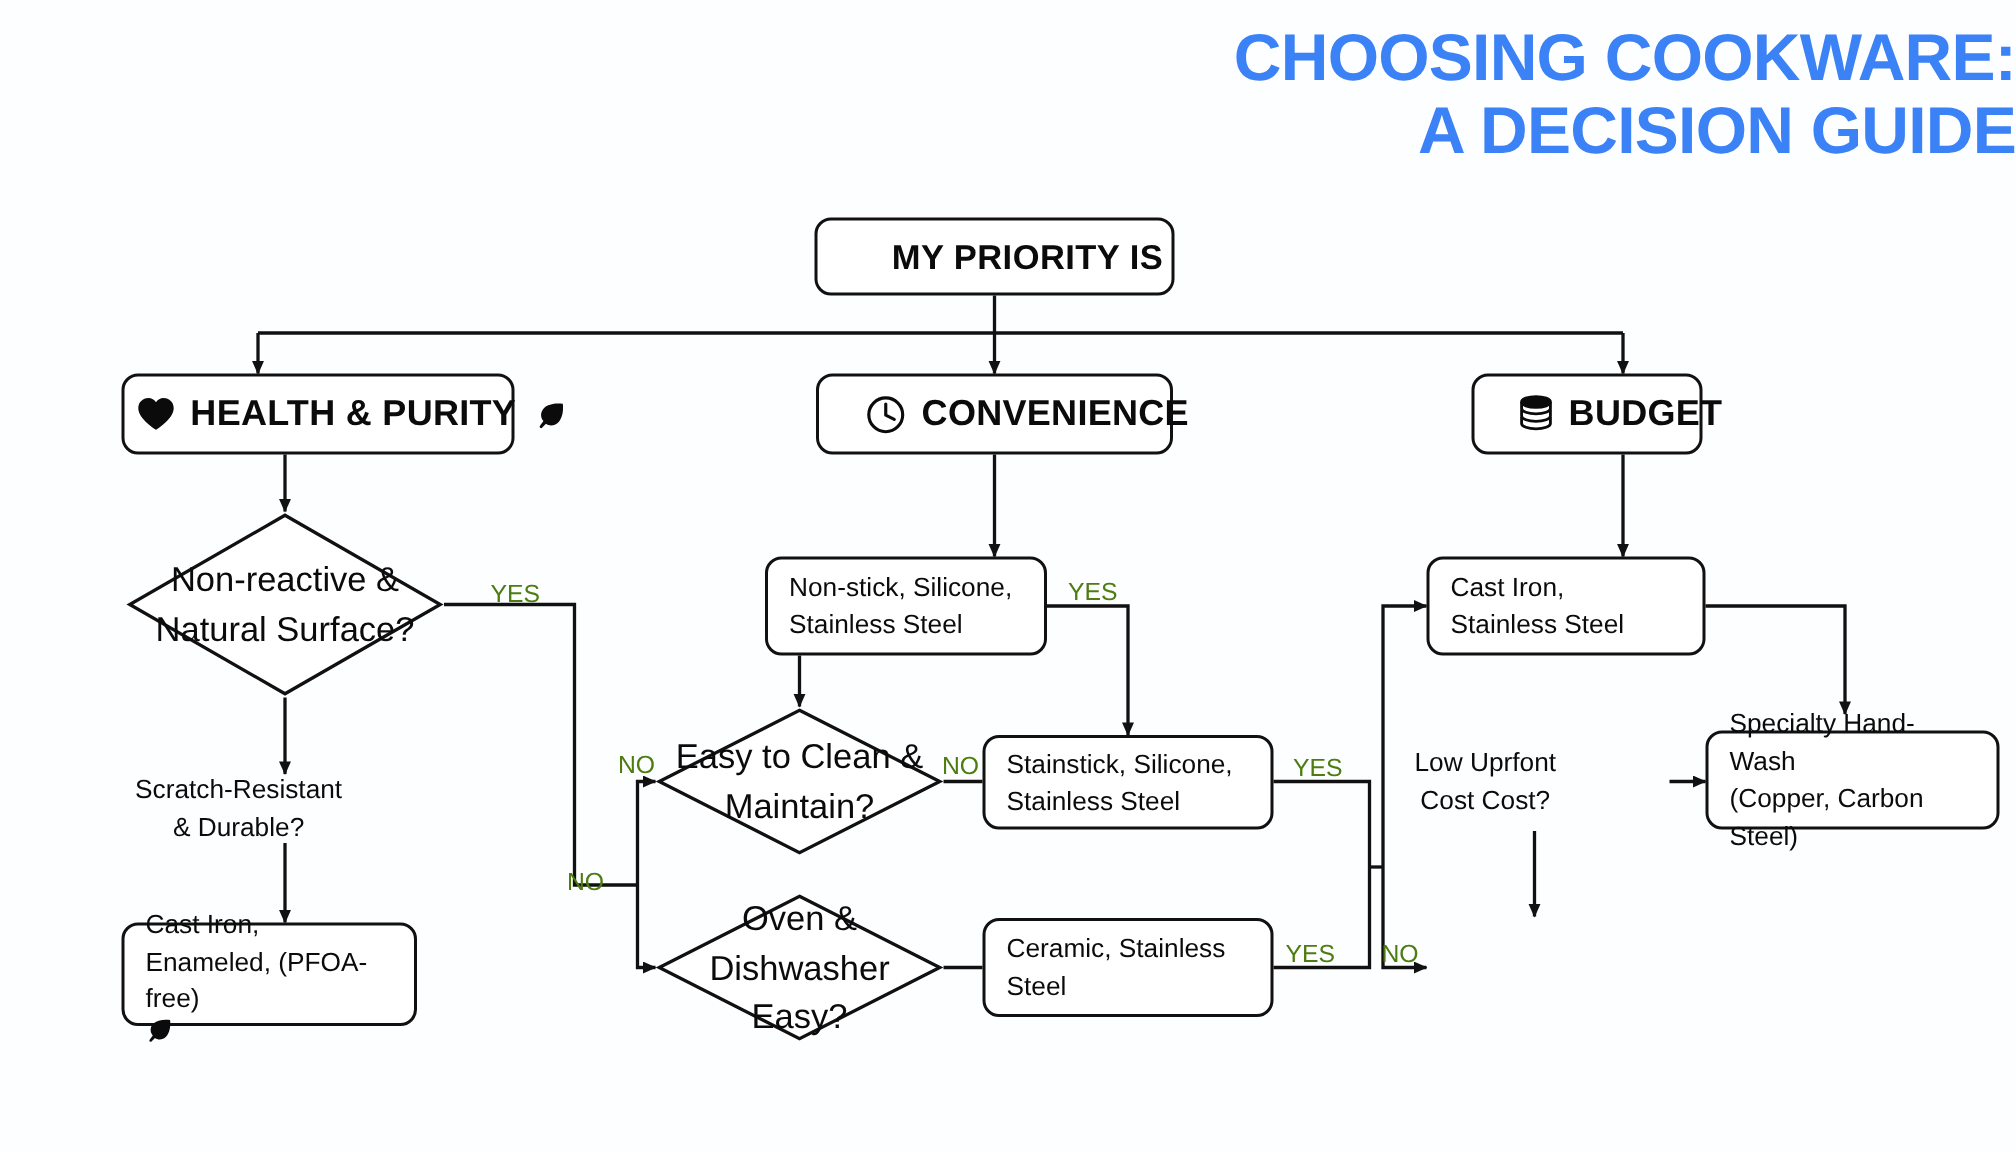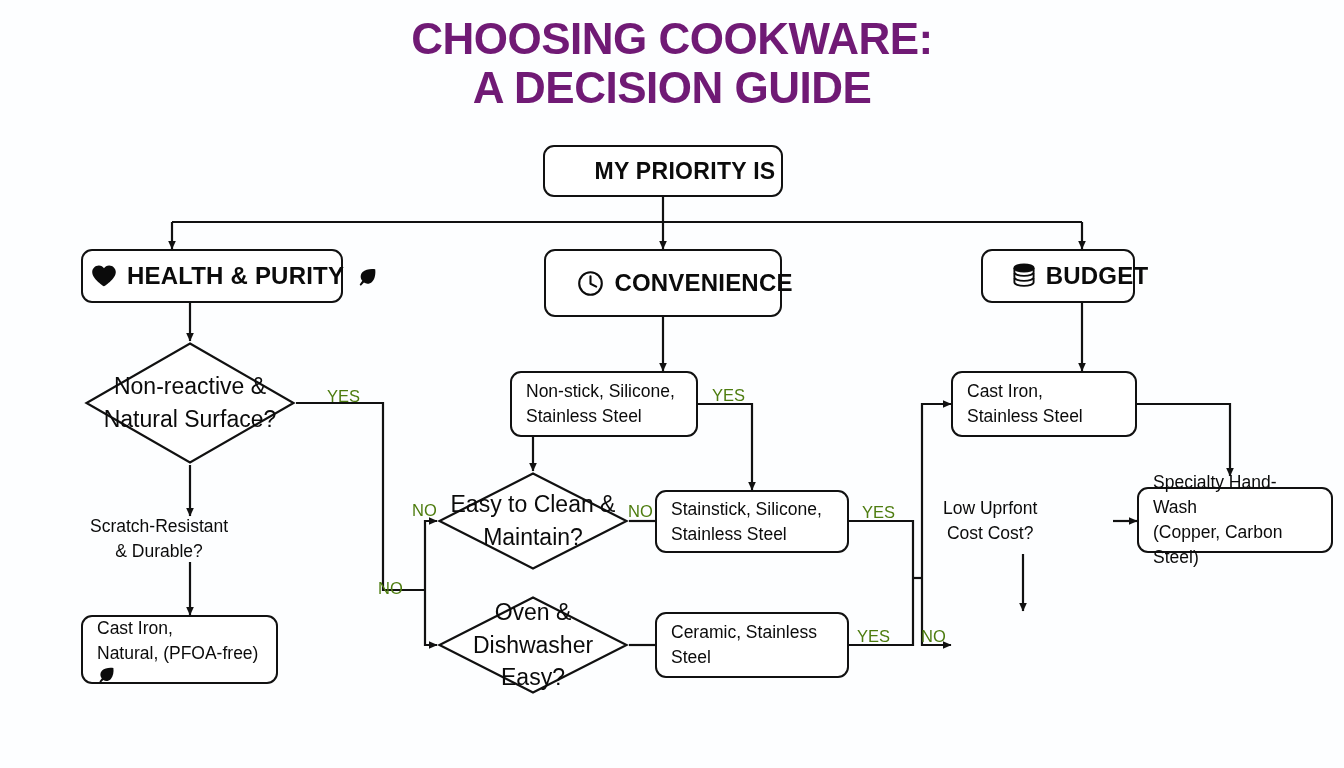--- a/index.html
+++ b/index.html
@@ -19,26 +19,26 @@
     height: 768px;
     background: #fdfeff;
   }
 
   
   .title {
     position: absolute;
     left: 0;
     top: 14px;
     width: 1344px;
-    text-align: center;
+    text-align: right;
     font-size: 44px;
     font-weight: bold;
     letter-spacing: -0.5px;
     line-height: 1.12;
-    color: #701a75;
+    color: #3b82f6;
   }
   .title .line2 { display: block; }
 
   
   #wires {
     position: absolute;
     left: 0; top: 0;
     width: 1344px;
     height: 768px;
     pointer-events: none;
@@ -224,21 +224,21 @@
       </span>
       <span>HEALTH &amp; PURITY</span>
       <span class="icon trail-leaf">
         <svg width="19" height="19" viewBox="0 0 19 19" aria-hidden="true">
           <path d="M17.2 2.2C12.6 1.5 7.3 2.3 4.6 5.1c-2.5 2.5-2.4 6.4-0.3 8.6L2.0 16.9a0.95 0.95 0 0 0 1.35 1.33l2.6-2.65c2.3 1.7 5.9 1.5 8.2-0.9 2.9-2.9 3.6-8.2 3.05-12.48z" fill="#0b0b0b"></path>
         </svg>
       </span>
     </span>
   </div>
 
-  <div class="node center hdr" style="left:544px; top:249px; width:238px; height:68px;">
+  <div class="node center hdr" style="left:544px; top:249px; width:238px; height:54px;">
     <span class="cat-inner">
       <span class="icon">
         <svg width="27" height="27" viewBox="0 0 27 27" aria-hidden="true">
           <circle cx="13.5" cy="13.5" r="11.3" fill="none" stroke="#0b0b0b" stroke-width="2.1"></circle>
           <path d="M13.5 6.3 L13.5 13.8 L19.2 16.6" fill="none" stroke="#0b0b0b" stroke-width="2.1" stroke-linecap="round" stroke-linejoin="round"></path>
         </svg>
       </span>
       <span>CONVENIENCE</span>
     </span>
   </div>
@@ -275,21 +275,21 @@
     <span>
       <span>Scratch-Resistant</span>
       <span>&amp; Durable?</span>
     </span>
   </div>
 
   <div class="node leaf" style="left:81px; top:615px; width:197px; height:69px;">
     <span class="lines">
       <span>Cast Iron,</span>
       <span>
-        <span style="display:inline">Natural, (PFOA-free)</span><span class="inline-leaf icon">
+        <span style="display:inline">Enameled, (PFOA-free)</span><span class="inline-leaf icon">
             <svg width="17" height="17" viewBox="0 0 19 19" aria-hidden="true">
               <path d="M17.2 2.2C12.6 1.5 7.3 2.3 4.6 5.1c-2.5 2.5-2.4 6.4-0.3 8.6L2.0 16.9a0.95 0.95 0 0 0 1.35 1.33l2.6-2.65c2.3 1.7 5.9 1.5 8.2-0.9 2.9-2.9 3.6-8.2 3.05-12.48z" fill="#0b0b0b"></path>
             </svg>
           </span>
       </span>
     </span>
   </div>
 
   <div class="node leaf" style="left:510px; top:371px; width:188px; height:66px;">
     <span class="lines">

